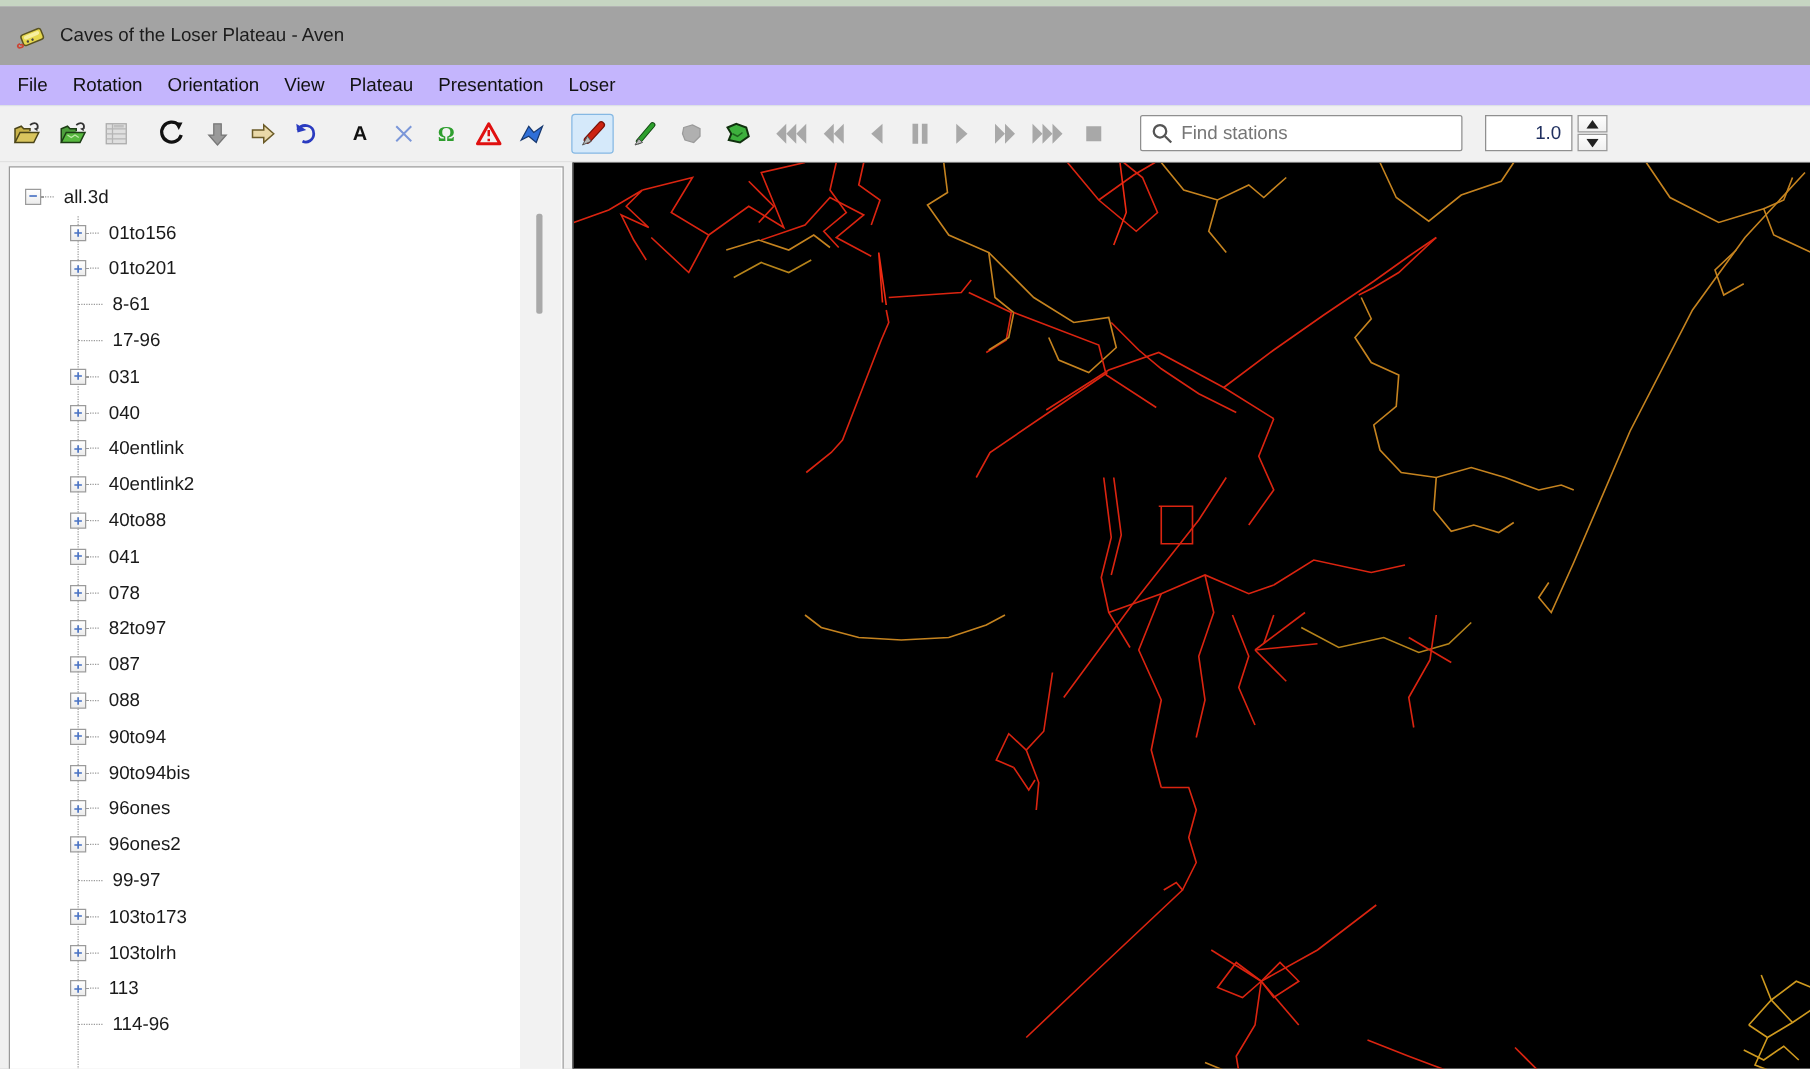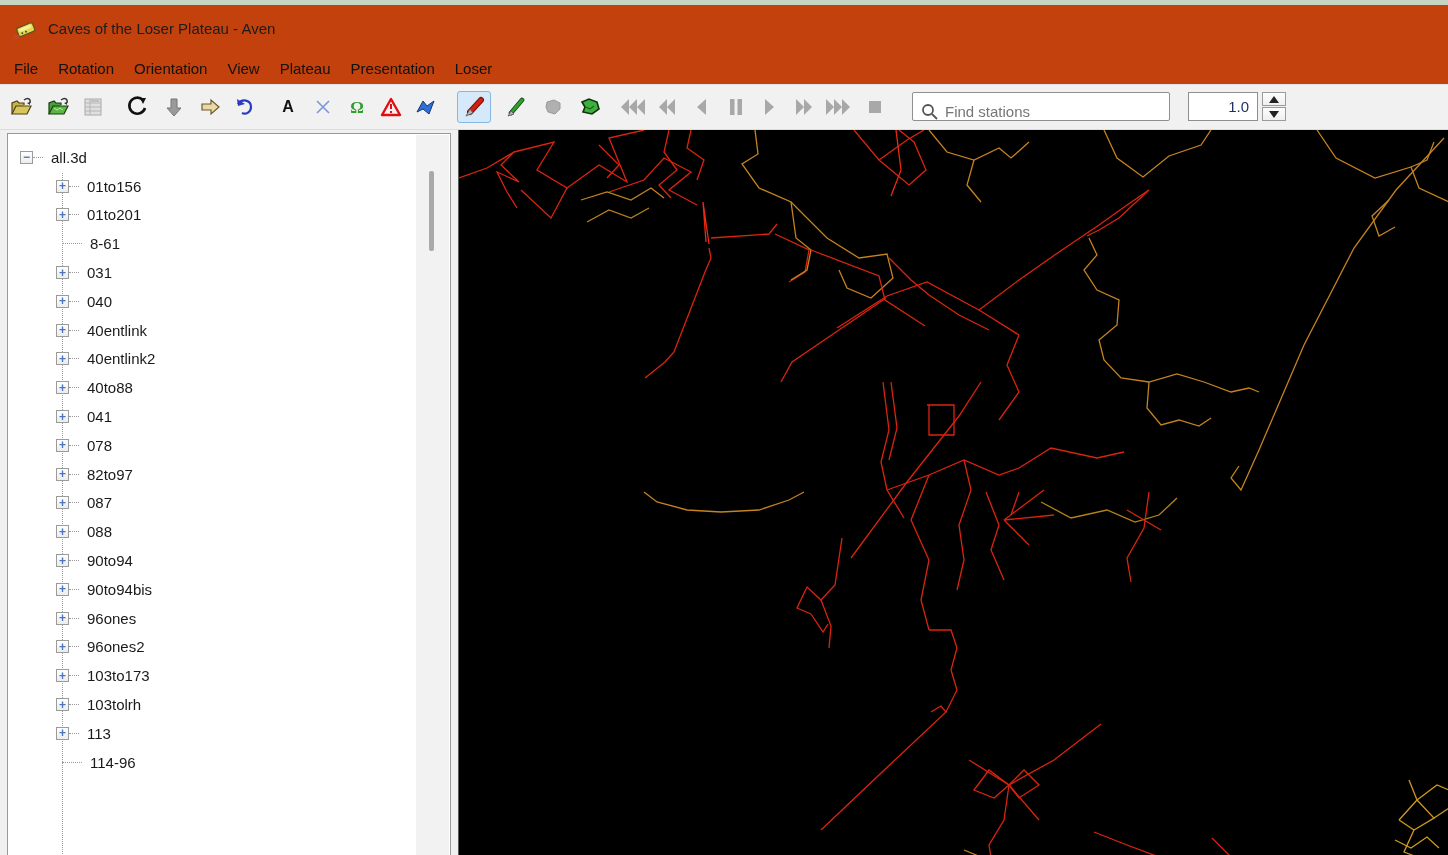--- a/index.html
+++ b/index.html
@@ -8,49 +8,49 @@
     font-family:"Liberation Sans", sans-serif;
     background:#f0f0f0;
     -webkit-font-smoothing:antialiased;
     position:relative;
   }
   .app{position:absolute;inset:0;display:flex;flex-direction:column;}
 
   
   .top-strip{height:5px;background:#c6d5c2;}
   .titlebar{
-    height:47px;background:#c2410c;display:flex;align-items:center;
+    height:47px;background:#a3a3a3;display:flex;align-items:center;
     padding-left:12px;
   }
   .titlebar .app-icon{width:28px;height:28px;margin-right:8px;}
   .titlebar .title-text{font-size:15px;color:#1c1c1c;}
 
   
   .menubar{
-    height:32px;background:#c2410c;display:flex;align-items:center;
+    height:32px;background:#c4b5fd;display:flex;align-items:center;
     padding-left:4px;border-bottom:1px solid #dde1e5;
   }
   .menu-item{font-size:15px;color:#111;padding:0 10px;line-height:31px;cursor:default;}
 
   
   .toolbar{
     height:44px;background:#f1f1f1;position:relative;
     border-bottom:1px solid #dcdcdc;flex:none;
   }
   .tbtn{position:absolute;top:92px;width:28px;height:28px;display:flex;align-items:center;justify-content:center;}
   .toolbar .tbtn{top:8px;}
   .tbtn.active{
     width:34px;height:32px;top:6px;
     background:#d5e9fa;border:1px solid #85b8e3;border-radius:3px;box-sizing:border-box;
   }
   .tbtn svg{display:block;}
   .searchbox{
     position:absolute;left:912px;top:7px;width:258px;height:29px;
     background:#fff;border:1px solid #8f8f8f;border-radius:2px;box-sizing:border-box;
-    display:flex;align-items:flex-end;padding:0 8px;
+    display:flex;align-items:center;padding:0 8px;
   }
   .searchbox input{
     border:none;outline:none;flex:1;font-family:"Liberation Sans",sans-serif;
     font-size:15px;color:#222;background:transparent;margin-left:7px;padding:0;
   }
   .searchbox input::placeholder{color:#767676;opacity:1;}
   .spinbox{
     position:absolute;left:1188px;top:7px;width:70px;height:29px;
     background:#fff;border:1px solid #8f8f8f;box-sizing:border-box;
     font-size:15px;color:#1f2f5f;text-align:right;line-height:27px;padding-right:8px;
@@ -326,20 +326,25 @@
               <span class="expander">+</span>
               <span class="stub" style="width: 10px;"></span>
               <span class="tree-label">01to201</span>
             </div>
             <div class="tree-row">
               <span style="width:54px;flex:none"></span>
               <span class="stub" style="width:20px"></span>
               <span class="tree-label">8-61</span>
             </div>
             <div class="tree-row">
+              <span style="width:54px;flex:none"></span>
+              <span class="stub" style="width:20px"></span>
+              <span class="tree-label">17-96</span>
+            </div>
+            <div class="tree-row">
               <span style="width:48px;flex:none"></span>
               <span class="expander">+</span>
               <span class="stub" style="width: 10px;"></span>
               <span class="tree-label">031</span>
             </div>
             <div class="tree-row">
               <span style="width:48px;flex:none"></span>
               <span class="expander">+</span>
               <span class="stub" style="width: 10px;"></span>
               <span class="tree-label">040</span>
@@ -408,20 +413,25 @@
               <span style="width:48px;flex:none"></span>
               <span class="expander">+</span>
               <span class="stub" style="width: 10px;"></span>
               <span class="tree-label">96ones</span>
             </div>
             <div class="tree-row">
               <span style="width:48px;flex:none"></span>
               <span class="expander">+</span>
               <span class="stub" style="width: 10px;"></span>
               <span class="tree-label">96ones2</span>
+            </div>
+            <div class="tree-row">
+              <span style="width:54px;flex:none"></span>
+              <span class="stub" style="width:20px"></span>
+              <span class="tree-label">99-97</span>
             </div>
             <div class="tree-row">
               <span style="width:48px;flex:none"></span>
               <span class="expander">+</span>
               <span class="stub" style="width: 10px;"></span>
               <span class="tree-label">103to173</span>
             </div>
             <div class="tree-row">
               <span style="width:48px;flex:none"></span>
               <span class="expander">+</span>

